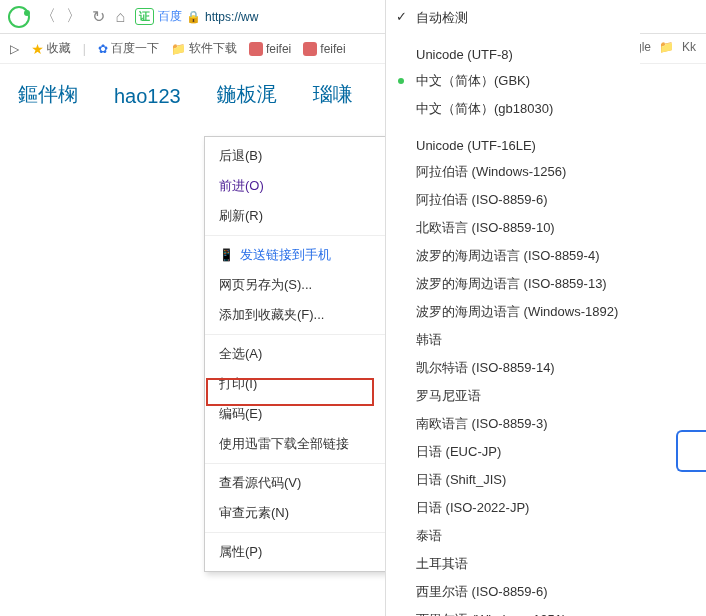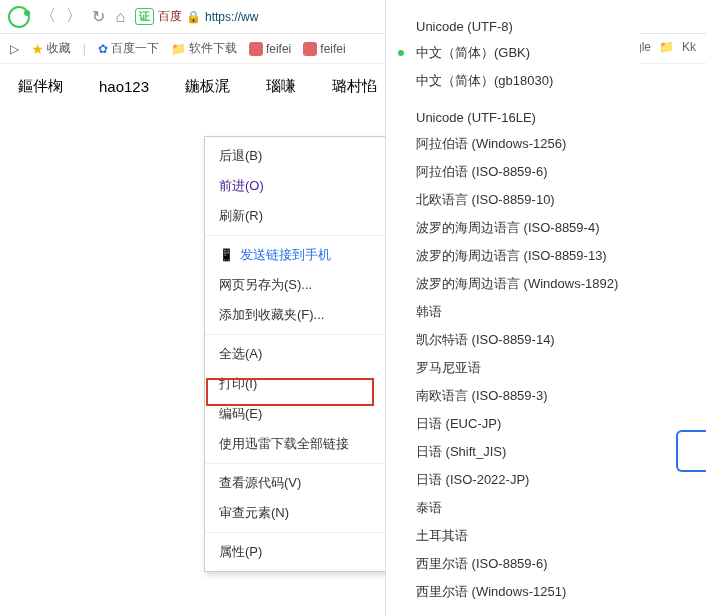--- a/index.html
+++ b/index.html
@@ -34,46 +34,46 @@
     background:#3cc75a;
     border-radius:50%;
     right:-2px; top:2px;
   }
   .nav-btn { font-size:16px; color:#888; cursor:default; }
   .addr-badge {
     display:flex; align-items:center; gap:4px;
     font-size:12px;
   }
   .shield { color:#3cc75a; font-weight:bold; border:1px solid #3cc75a; padding:0 3px; border-radius:3px; font-size:11px;}
-  .baidu { color:#7f1d1d;}
+  .baidu { color:#3b82f6;}
   .lock { color:#3cc75a; font-size:12px;}
   .url { color:#0c4a6e; font-size:12px;}
   .bookmarkbar {
     height: 30px;
     display:flex;
     align-items:center;
     gap:12px;
     padding:0 10px;
     font-size:12px;
     color:#555;
     border-bottom:1px solid #eee;
   }
   .bookmarkbar .star { color:#f7b500; font-size:14px;}
   .bookmarkbar .item { display:flex; align-items:center; gap:3px; }
   .bookmarkbar .paw { color:#2a70e8;}
   .bookmarkbar .folder { color:#f7c26b;}
   .bookmarkbar .avatar { width:14px; height:14px; background:#d66; border-radius:3px; display:inline-block;}
   .navtabs {
     height:44px;
     display:flex;
-    align-items:center;
+    align-items:flex-end;
     gap:36px;
     padding:0 18px;
-    font-size:15px;
-    color:#000000;
+    font-size:20px;
+    color:#0369a1;
   }
   .right-trunc {
     position:absolute;
     right:10px; top:40px;
     font-size:12px; color:#666;
     display:flex; gap:8px;
   }
   .context-menu {
     position:absolute;
     left:204px; top:136px;
@@ -227,20 +227,21 @@
   <div class="cm-item">查看源代码(V)</div>
   <div class="cm-item">审查元素(N)</div>
   <div class="cm-sep"></div>
   <div class="cm-item">属性(P)</div>
 </div>
 
 <div class="cm-highlight hl-encoding"></div>
 <div class="cm-highlight hl-topenc"></div>
 
 <div class="encoding-menu">
+  <div class="enc-item checked">自动检测</div>
   <div class="enc-sep"></div>
   <div class="enc-item">Unicode (UTF-8)</div>
   <div class="enc-item dot">中文（简体）(GBK)</div>
   <div class="enc-item">中文（简体）(gb18030)</div>
   <div class="enc-sep"></div>
   <div class="enc-item">Unicode (UTF-16LE)</div>
   <div class="enc-item">阿拉伯语 (Windows-1256)</div>
   <div class="enc-item">阿拉伯语 (ISO-8859-6)</div>
   <div class="enc-item">北欧语言 (ISO-8859-10)</div>
   <div class="enc-item">波罗的海周边语言 (ISO-8859-4)</div>

